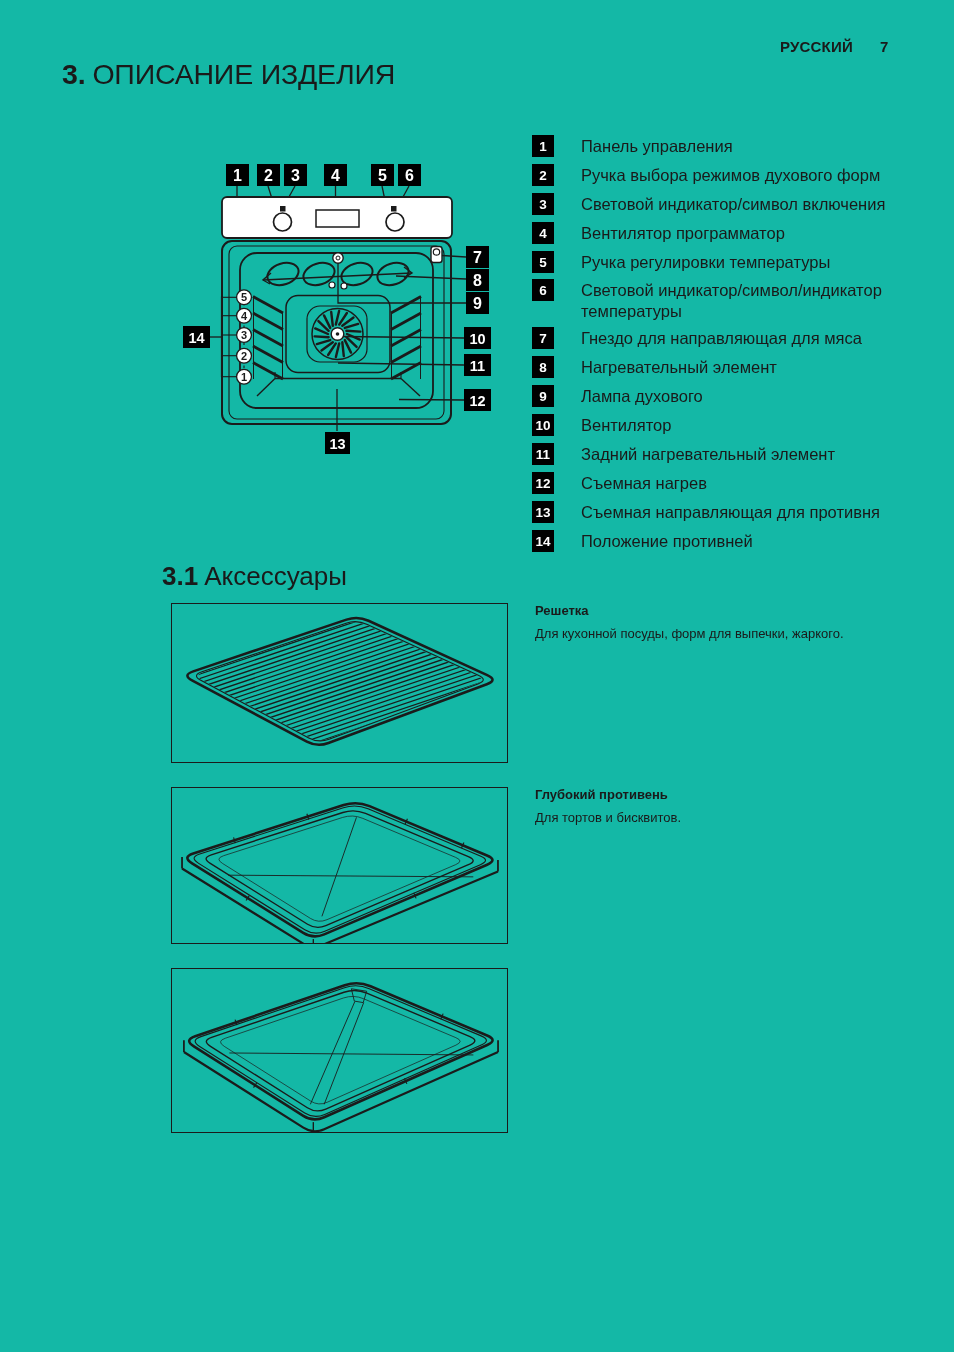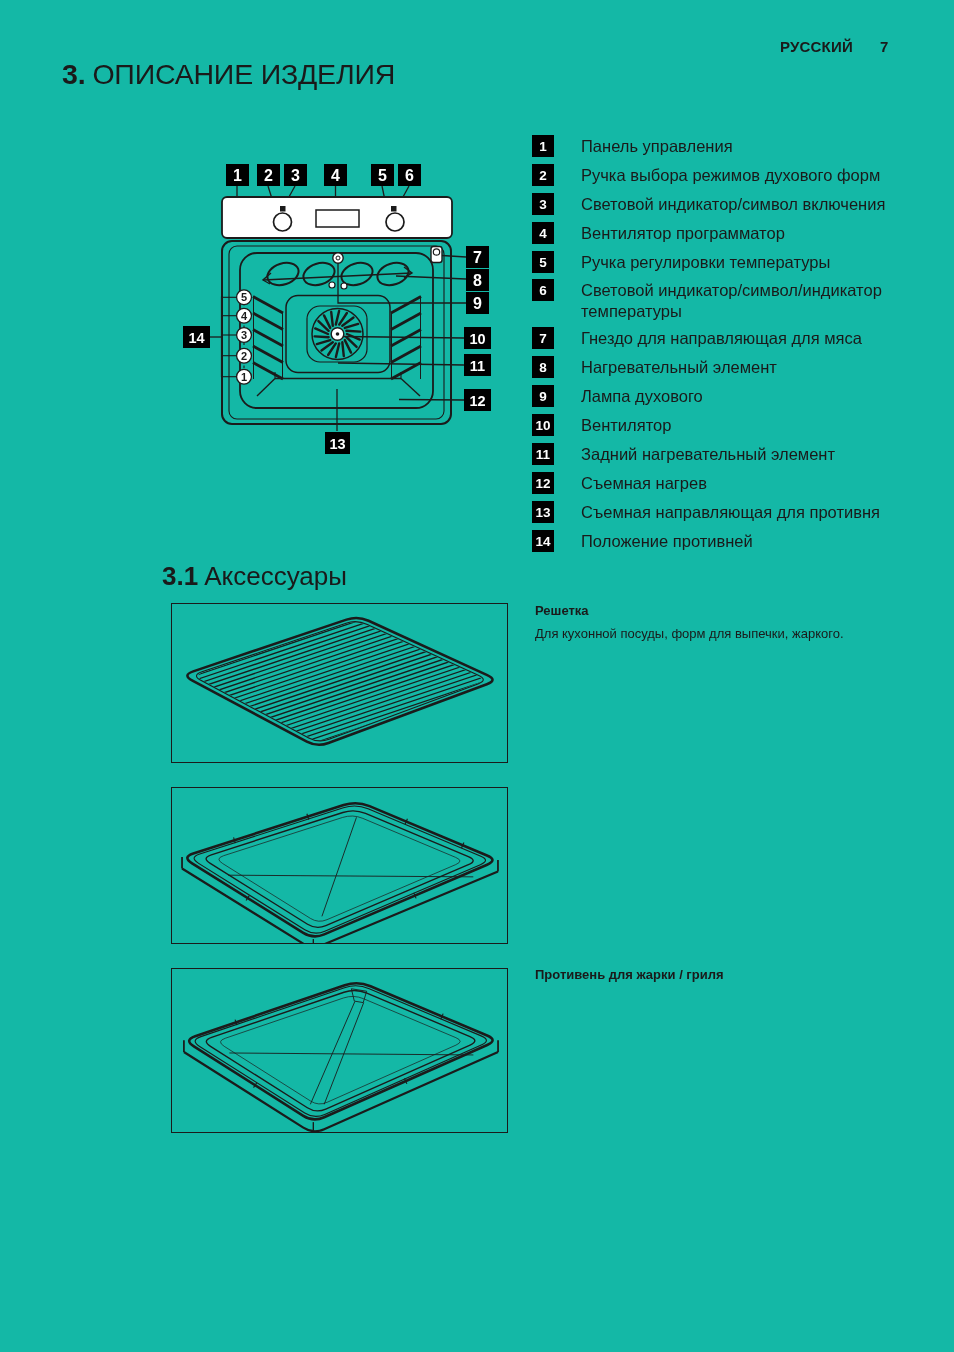--- a/index.html
+++ b/index.html
@@ -322,20 +322,24 @@
           <line x1="61.2" y1="50" x2="63" y2="55.8"></line>
             <line x1="135.5" y1="26.1" x2="137.3" y2="31.9"></line>
           <line x1="237.3" y1="31.2" x2="234.9" y2="36.8"></line>
             <line x1="294.5" y1="55.2" x2="292.1" y2="60.8"></line>
           <line x1="243.7" y1="106.2" x2="246.1" y2="111.8"></line>
             <line x1="77.1" y1="109" x2="73.9" y2="114"></line>
         </g>
       </g>
     </svg>
   </div>
+  <div class="acctxt" style="top:783px">
+    <div class="t">Глубокий противень</div>
+    <div>Для тортов и бисквитов.</div>
+  </div>
 
   <div class="accbox" style="top:968px;height:165px">
     <svg viewBox="0 0 337 165">
       <defs>
         <path id="pan3" d="M 22.4,68.1 L 173.8,16.5 Q 187,12 199.9,17.5 L 317.9,67.3 Q 329,72 318,76.9 L 153,150.1 Q 142,155 131.9,148.6 L 21.1,78.4 Q 11,72 22.4,68.1 Z"></path>
       </defs>
       <g stroke="#1b1b1b" fill="none">
         <use href="#pan3" stroke-width="2.6"></use>
         <use href="#pan3" stroke-width="1.2" transform="translate(167.25 77.75) scale(0.96) translate(-167.25 -77.75)"></use>
         <use href="#pan3" stroke-width="1.6" transform="translate(167.25 77.75) scale(0.885) translate(-167.25 -77.75)"></use>
@@ -351,16 +355,15 @@
         <g stroke-width="1.1">
           <line x1="62.8" y1="51.2" x2="64.8" y2="56.8"></line>
             <line x1="273.4" y1="45.2" x2="271" y2="50.8"></line>
           <line x1="234.3" y1="110.7" x2="236.7" y2="116.3"></line>
             <line x1="84.7" y1="115.1" x2="81.5" y2="120.1"></line>
         </g>
       </g>
     </svg>
   </div>
   <div class="acctxt" style="top:963px">
-    <div class="t">Противень для жарки / гриля</div>
   </div>
 
 </div>
 
 </body></html>

